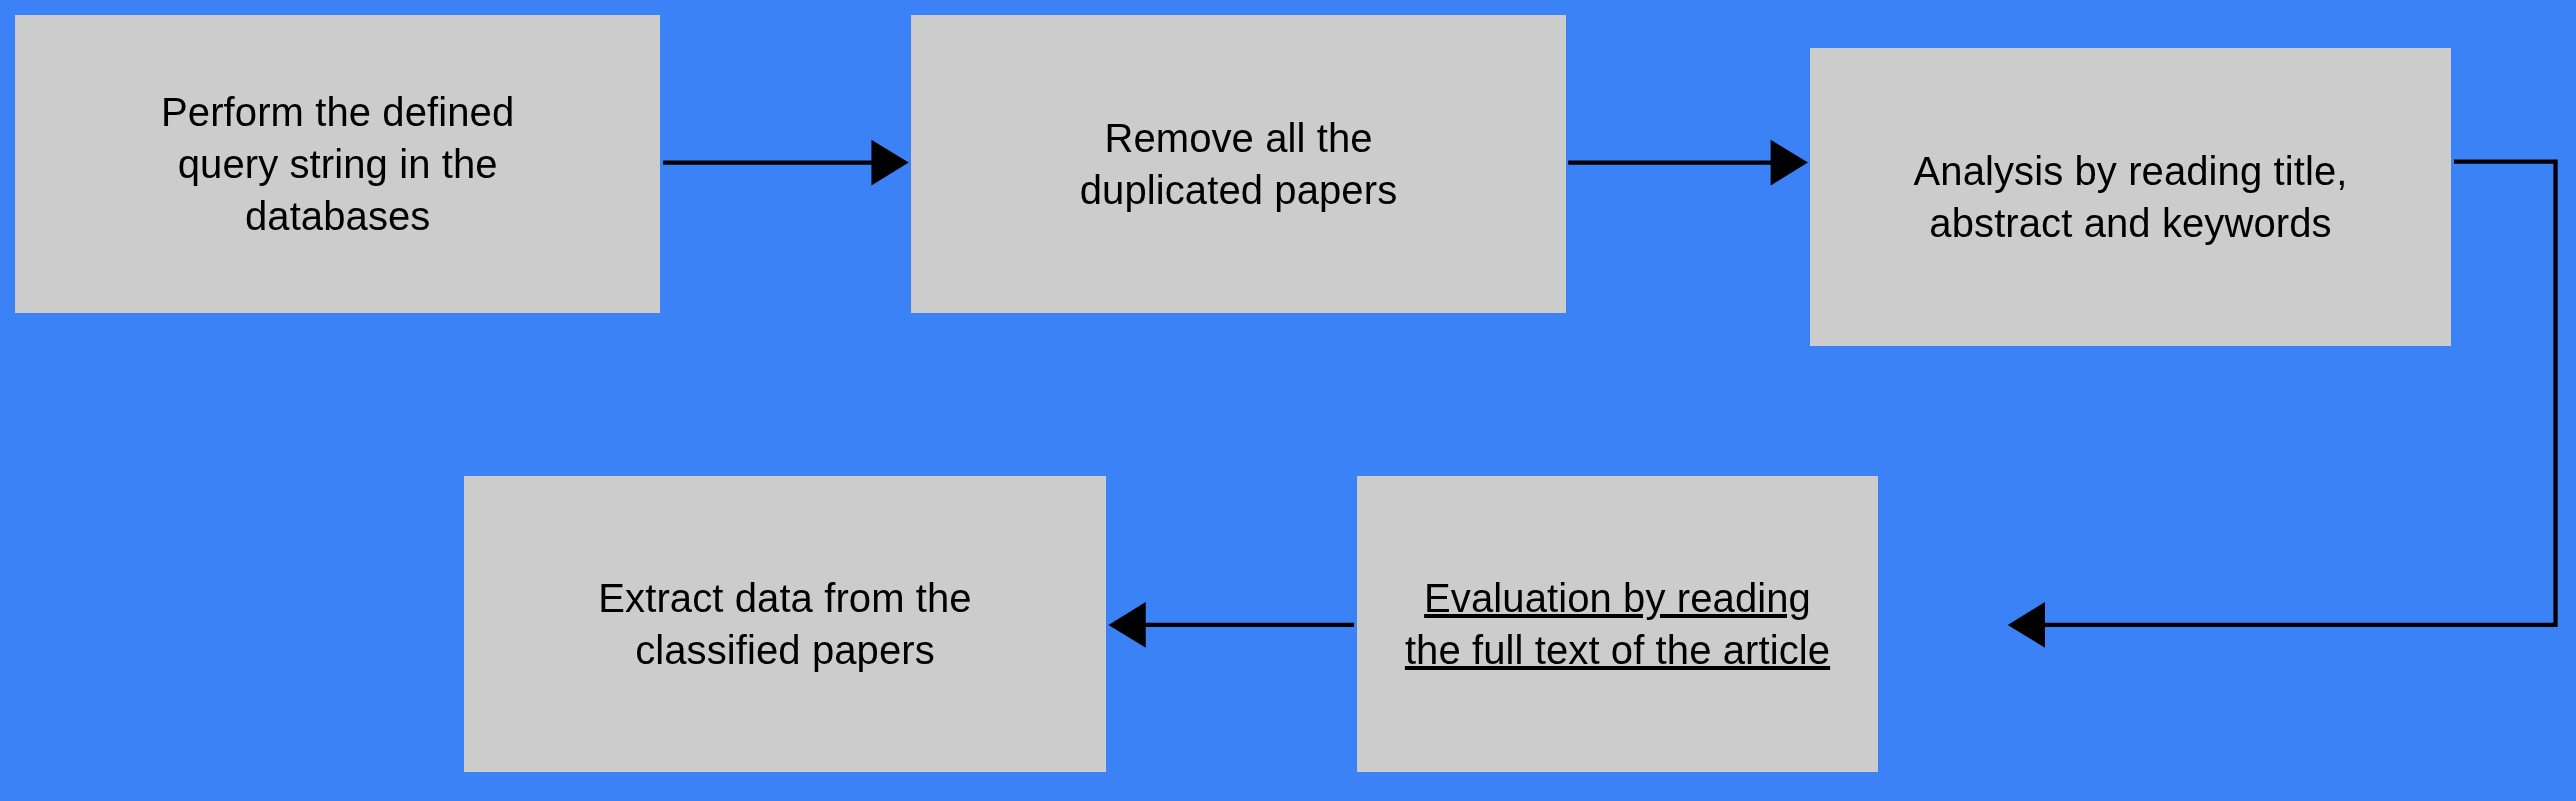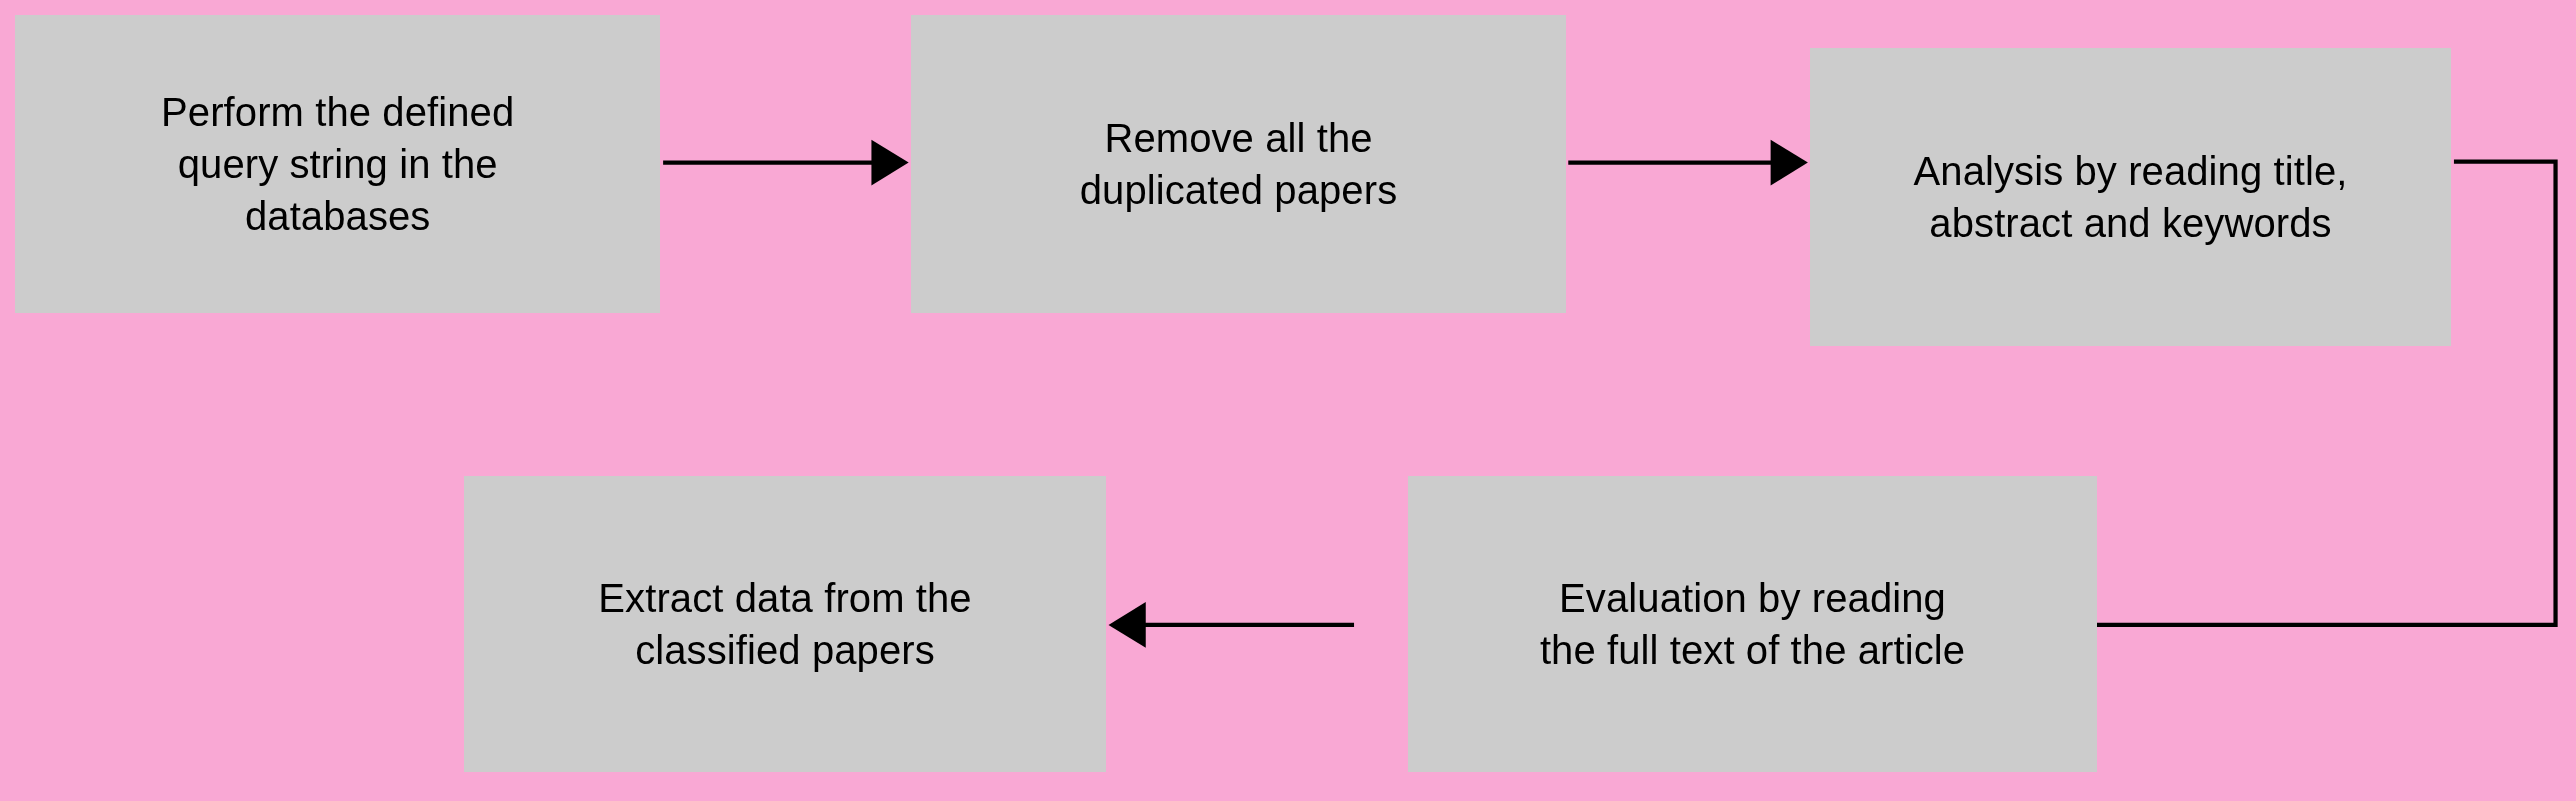--- a/index.html
+++ b/index.html
@@ -8,21 +8,21 @@
     padding: 0;
     background: #ffffff;
   }
   body {
     font-family: "Liberation Sans", sans-serif;
   }
   #flowchart-canvas {
     position: relative;
     width: 2576px;
     height: 801px;
-    background: #f9a8d4;
+    background: #3b82f6;
     overflow: hidden;
   }
   .flow-node {
     position: absolute;
     box-sizing: border-box;
     background: #cccccc;
     display: flex;
     align-items: center;
     justify-content: center;
     text-align: center;
@@ -94,21 +94,21 @@
   <div class="flow-node" id="node-2" style="left:911px; top:15.2px; width:655px; height:298px;">
     <span class="flow-node-label">Remove all the
 duplicated papers</span>
   </div>
 
   <div class="flow-node" id="node-3" style="left:1810px; top:15.2px; width:641px; height:298px;margin-top:33px;">
     <span class="flow-node-label">Analysis by reading title,
 abstract and keywords</span>
   </div>
 
-  <div class="flow-node" id="node-4" style="left:1408px; top:476px; width:689px; height:296px;">
+  <div class="flow-node" id="node-4" style="left:1357px; top:476px; width:521px; height:296px;text-decoration:underline;">
     <span class="flow-node-label">Evaluation by reading
 the full text of the article</span>
   </div>
 
   <div class="flow-node" id="node-5" style="left:464px; top:476px; width:642px; height:296px;">
     <span class="flow-node-label">Extract data from the
 classified papers</span>
   </div>
 
 </div>

